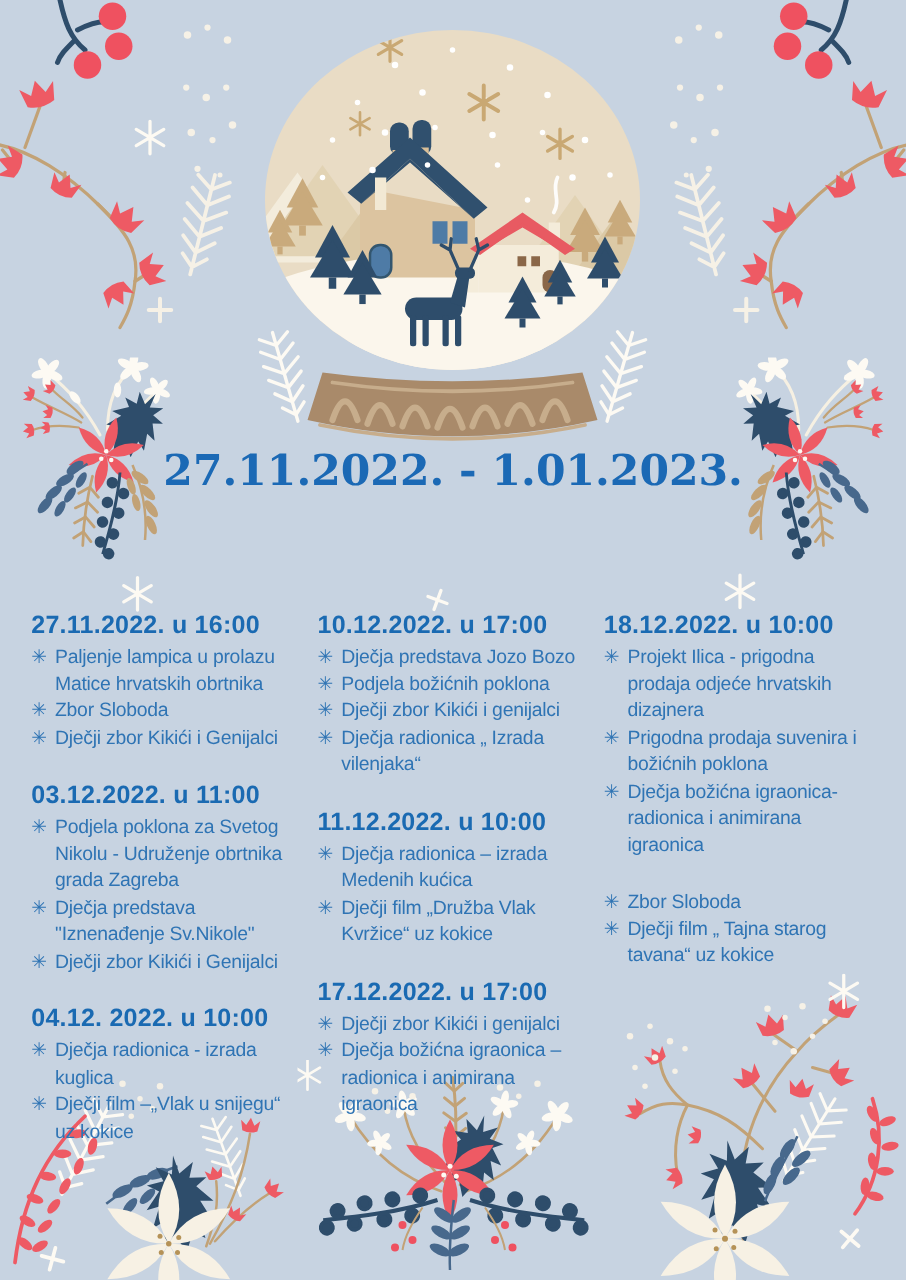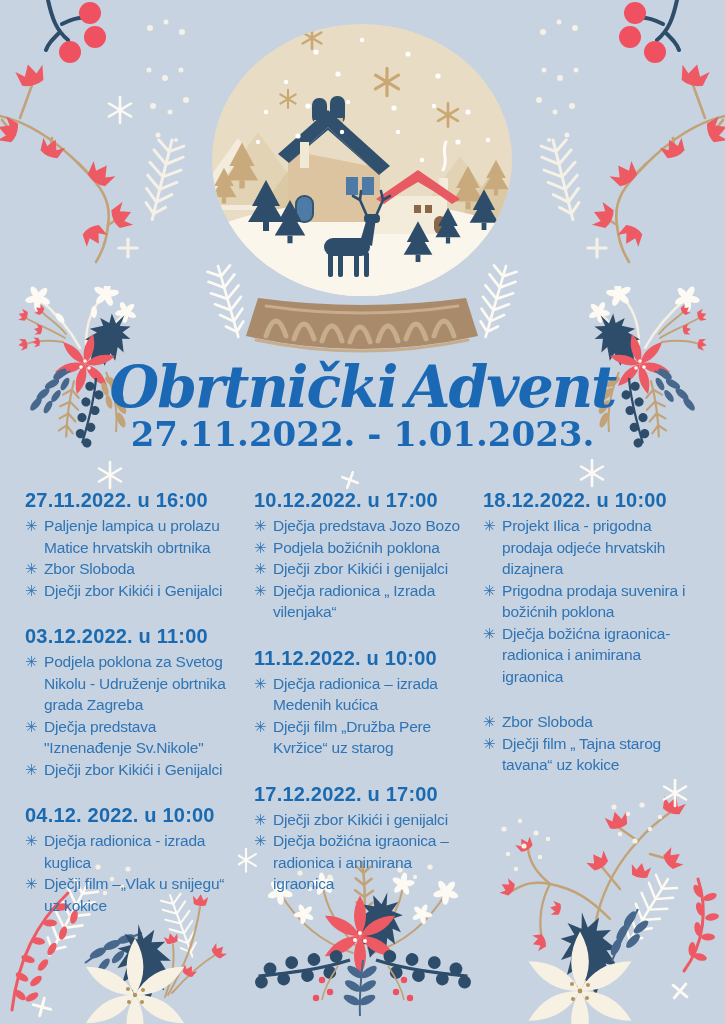--- a/index.html
+++ b/index.html
@@ -540,21 +540,20 @@
         <circle cx="315" cy="10" r="2.2"></circle>
         <circle cx="330" cy="22" r="2.6"></circle>
       <circle cx="310" cy="34" r="2.2"></circle>
         <circle cx="400" cy="15" r="2.6"></circle>
         <circle cx="415" cy="22" r="2.2"></circle>
       <circle cx="430" cy="12" r="2.6"></circle>
     </g>
   </svg>
 
   <div class="title-wrap">
-    <h1 class="title">Obrtnički Advent</h1>
     <div class="date">27.11.2022. - 1.01.2023.</div>
   </div>
 
   <div class="schedule">
       <div>
         <div class="block">
           <h3>27.11.2022. u 16:00</h3>
           <ul>
             <li>
               <span class="bul">✳</span>
@@ -625,21 +624,21 @@
         </div>
         <div class="block">
           <h3>11.12.2022. u 10:00</h3>
           <ul>
             <li>
               <span class="bul">✳</span>
               <span class="txt">Dječja radionica – izrada Medenih kućica</span>
             </li>
             <li>
               <span class="bul">✳</span>
-              <span class="txt">Dječji film „Družba Pere Kvržice“ uz starog</span>
+              <span class="txt">Dječji film „Družba Vlak Kvržice“ uz kokice</span>
             </li>
           </ul>
         </div>
         <div class="block">
           <h3>17.12.2022. u 17:00</h3>
           <ul>
             <li>
               <span class="bul">✳</span>
               <span class="txt">Dječji zbor Kikići i genijalci</span>
             </li>

